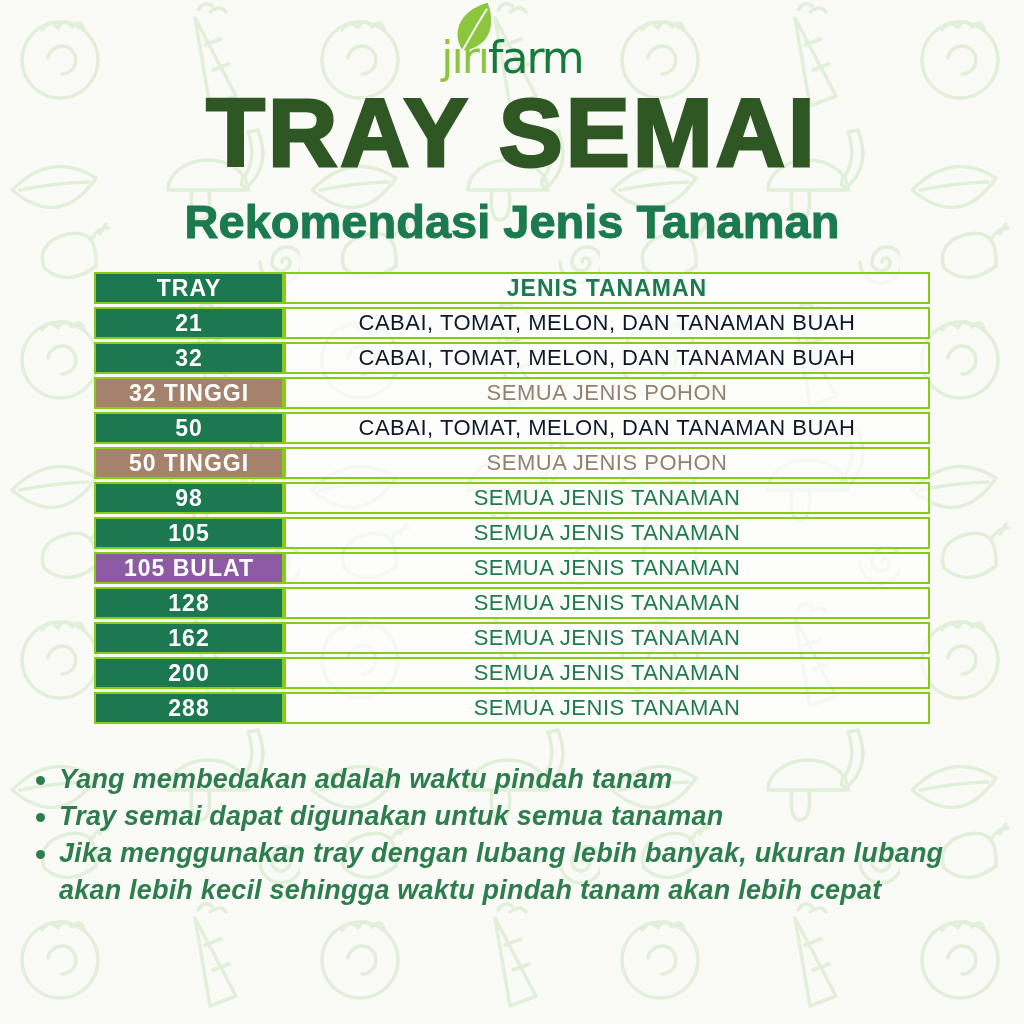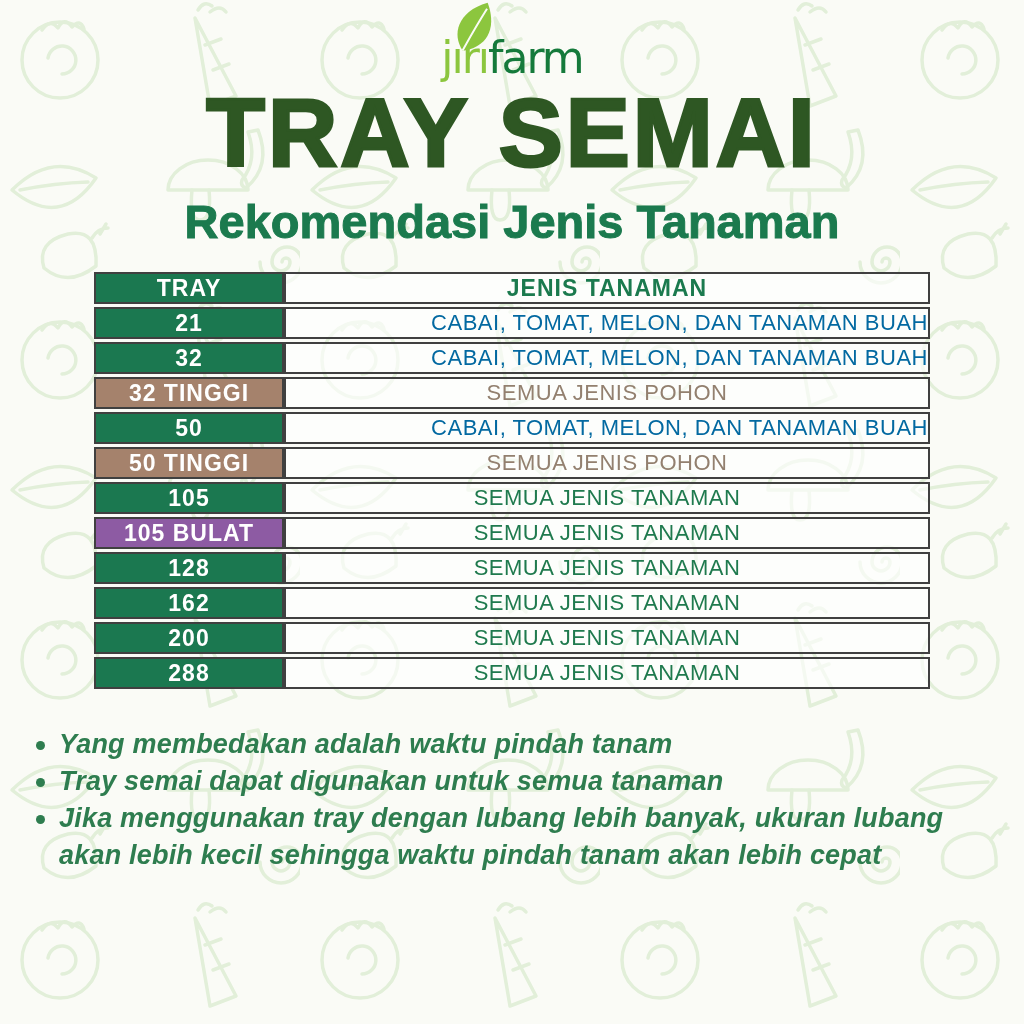--- a/index.html
+++ b/index.html
@@ -31,39 +31,39 @@
     font-size:47px;font-weight:bold;color:#1B7A4E;margin-top:12px;
     -webkit-text-stroke:1px #1B7A4E;
   }
 
   
   table.tray-table{
     border-collapse:separate;border-spacing:0 3px;
     margin:20px auto 0;width:836px;table-layout:fixed;
   }
   .tray-table th,.tray-table td{
-    border:2px solid #404040;height:28px;line-height:28px;padding:0;
+    border:2px solid #84cc16;height:28px;line-height:28px;padding:0;
     white-space:nowrap;overflow:hidden;
   }
   .col-tray{width:190px;}
   th.tray-header{
     background:#1B7850;color:#FFFFFF;font-size:23px;font-weight:bold;letter-spacing:1px;
   }
   th.jenis-header{
     background:rgba(255,255,255,0.62);color:#1B7A4E;font-size:23px;font-weight:bold;letter-spacing:1px;
   }
   td.tray-cell{
     background:#1B7850;color:#FFFFFF;font-size:23px;font-weight:bold;letter-spacing:1px;
   }
   td.tray-cell.brown{background:#A5826C;}
   td.tray-cell.purple{background:#8D5BA3;}
   td.jenis-cell{
     background:rgba(255,255,255,0.62);font-size:22px;font-weight:400;letter-spacing:0.5px;
   }
-  td.jenis-cell.fruit{color:#0369a1;text-align:right;}
+  td.jenis-cell.fruit{color:#0f172a;}
   td.jenis-cell.pohon{color:#93806F;}
   td.jenis-cell.all{color:#1F7A4E;}
 
   
   .notes{
     list-style:none;margin:34px 0 0 36px;padding:0;width:956px;text-align:left;
   }
   .note{
     display:flex;align-items:flex-start;
     color:#2E7D4F;font-size:27px;line-height:37px;
@@ -150,20 +150,24 @@
           <td class="tray-cell brown">32 TINGGI</td>
           <td class="jenis-cell pohon">SEMUA JENIS POHON</td>
         </tr>
         <tr>
           <td class="tray-cell green">50</td>
           <td class="jenis-cell fruit">CABAI, TOMAT, MELON, DAN TANAMAN BUAH</td>
         </tr>
         <tr>
           <td class="tray-cell brown">50 TINGGI</td>
           <td class="jenis-cell pohon">SEMUA JENIS POHON</td>
+        </tr>
+        <tr>
+          <td class="tray-cell green">98</td>
+          <td class="jenis-cell all">SEMUA JENIS TANAMAN</td>
         </tr>
         <tr>
           <td class="tray-cell green">105</td>
           <td class="jenis-cell all">SEMUA JENIS TANAMAN</td>
         </tr>
         <tr>
           <td class="tray-cell purple">105 BULAT</td>
           <td class="jenis-cell all">SEMUA JENIS TANAMAN</td>
         </tr>
         <tr>

